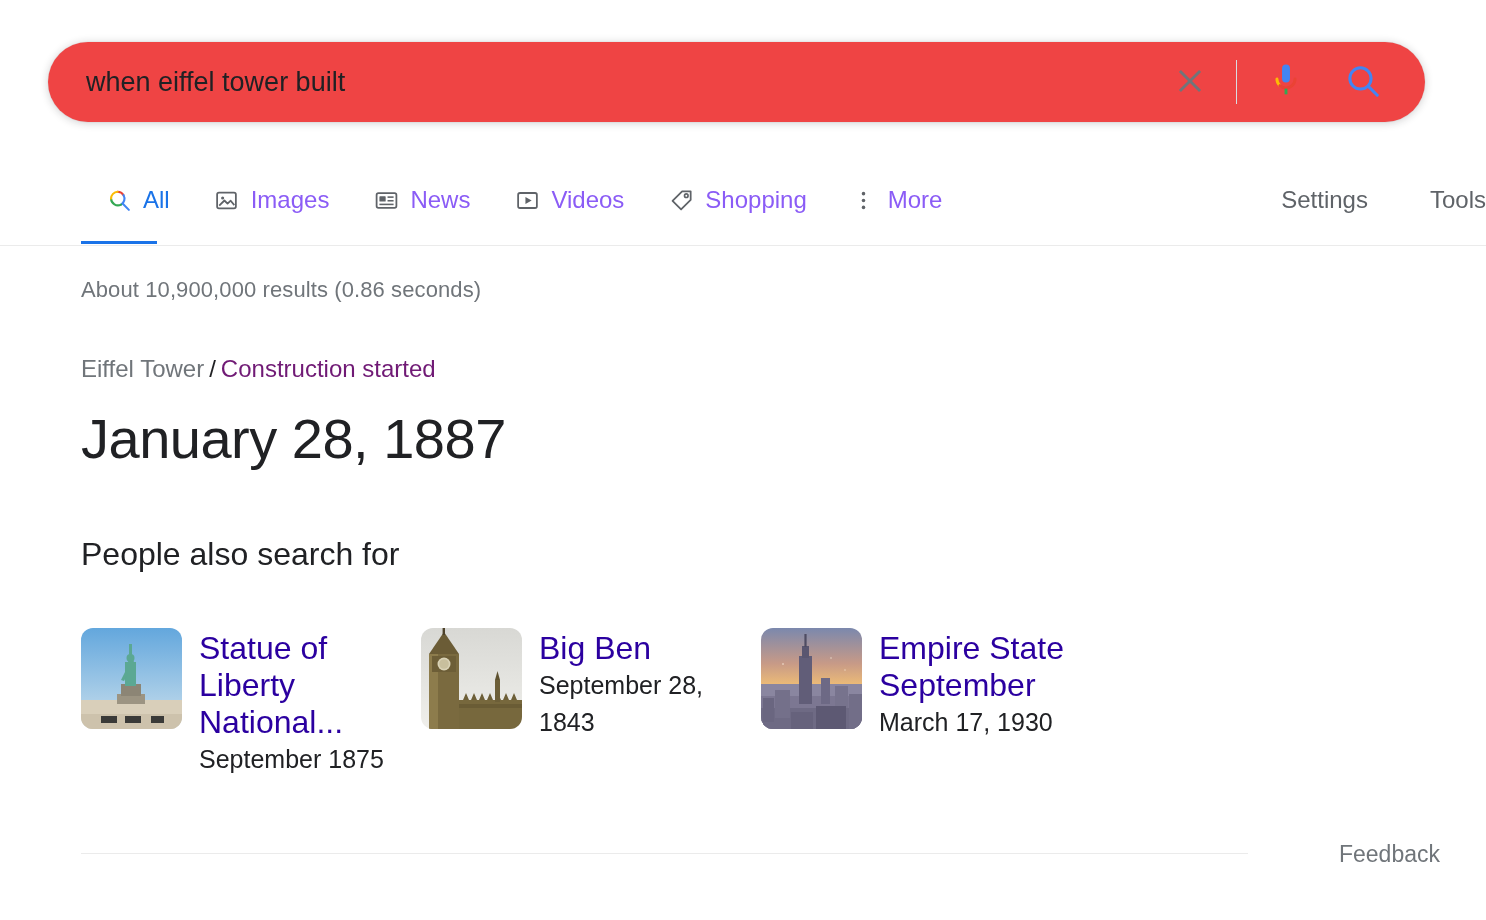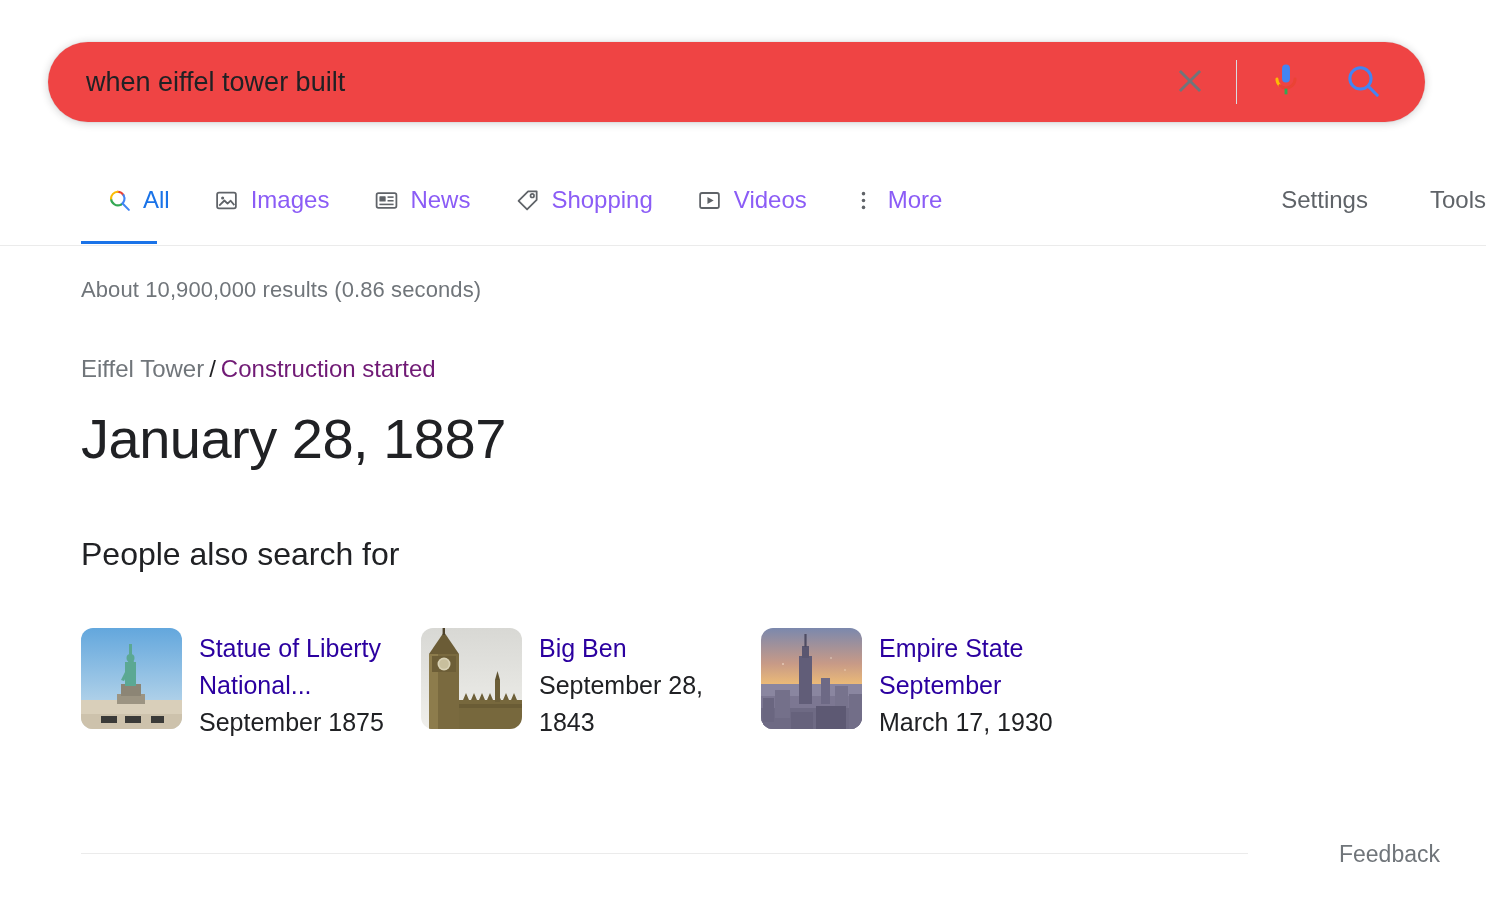--- a/index.html
+++ b/index.html
@@ -195,21 +195,21 @@
     flex: 0 0 auto;
     overflow: hidden;
     position: relative;
   }
   .pasf-text {
     margin-left: 17px;
     padding-top: 2px;
     width: 205px;
   }
   .pasf-name {
-    font-size: 25px;
+    font-size: 32px;
     line-height: 37px;
     color: #1a0dab;
     cursor: pointer;
   }
   .pasf-name.visited { color: #2b00a0; }
   .pasf-date {
     font-size: 25px;
     line-height: 37px;
     color: #202124;
   }
@@ -307,35 +307,35 @@
             <rect x="13" y="11.5" width="5.8" height="1.5" fill="#5f6368"></rect>
             <rect x="5.2" y="15" width="13.6" height="1.5" fill="#5f6368"></rect>
           </svg>
         </span>
         <span>News</span>
       </div>
 
       <div class="tab">
         <span class="tab-icon">
           <svg width="25" height="25" viewBox="0 0 24 24">
+            <rect x="3" y="4.8" width="18" height="14.4" rx="1.8" stroke="#5f6368" stroke-width="1.7" fill="none"></rect>
+            <path d="M10 8.6 L16 12 L10 15.4 Z" fill="#5f6368"></path>
+          </svg>
+        </span>
+        <span>Videos</span>
+      </div>
+
+      <div class="tab">
+        <span class="tab-icon">
+          <svg width="25" height="25" viewBox="0 0 24 24">
             <path d="M12.6 3.2 L20.8 3.2 L20.8 11.4 L11.6 20.6 L3.4 12.4 Z" stroke="#5f6368" stroke-width="1.7" fill="none" stroke-linejoin="round"></path>
             <circle cx="16.6" cy="7.4" r="1.7" stroke="#5f6368" stroke-width="1.6" fill="none"></circle>
           </svg>
         </span>
         <span>Shopping</span>
-      </div>
-
-      <div class="tab">
-        <span class="tab-icon">
-          <svg width="25" height="25" viewBox="0 0 24 24">
-            <rect x="3" y="4.8" width="18" height="14.4" rx="1.8" stroke="#5f6368" stroke-width="1.7" fill="none"></rect>
-            <path d="M10 8.6 L16 12 L10 15.4 Z" fill="#5f6368"></path>
-          </svg>
-        </span>
-        <span>Videos</span>
       </div>
 
       <div class="tab">
         <span class="tab-icon">
           <svg width="25" height="25" viewBox="0 0 24 24">
             <circle cx="12" cy="5.4" r="1.7" fill="#5f6368"></circle>
             <circle cx="12" cy="12" r="1.7" fill="#5f6368"></circle>
             <circle cx="12" cy="18.6" r="1.7" fill="#5f6368"></circle>
           </svg>
         </span>

